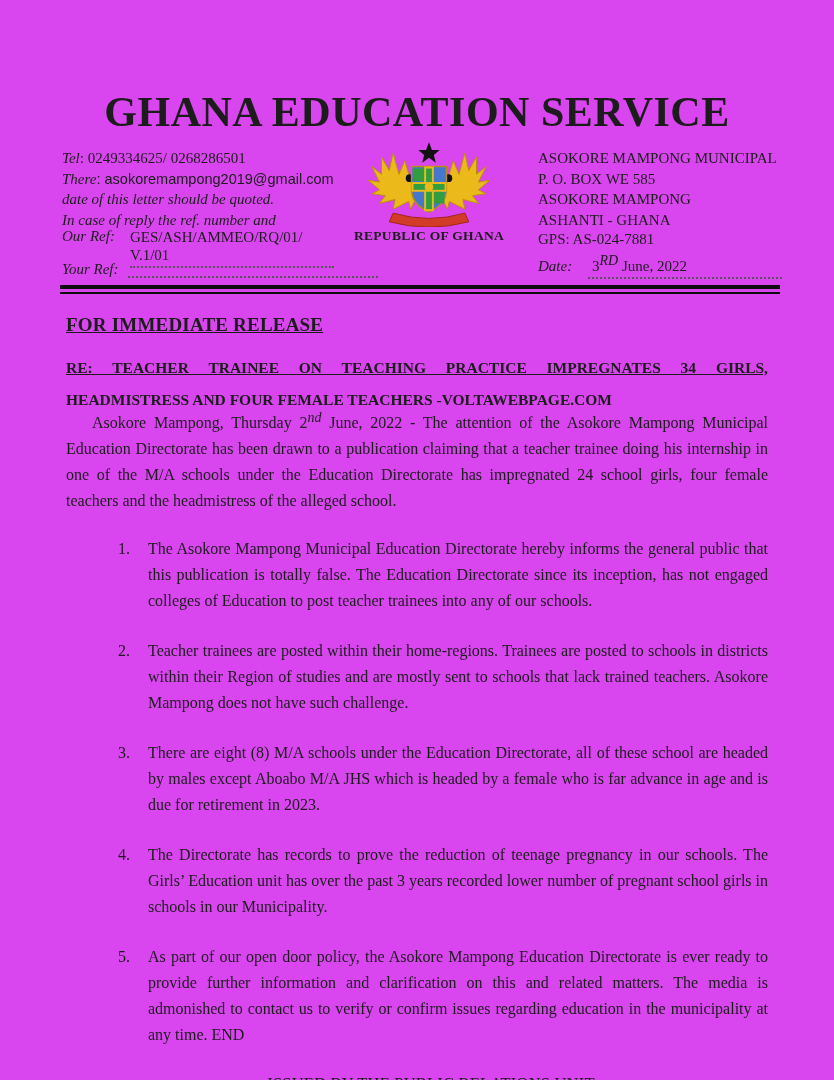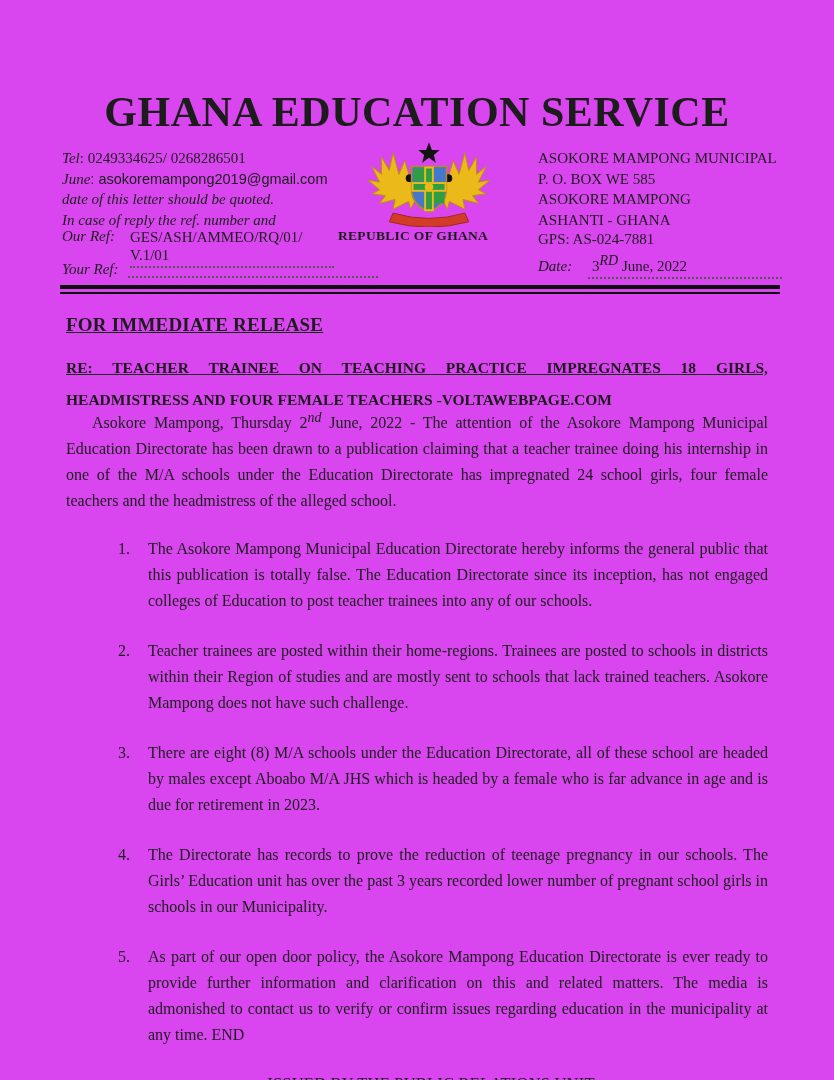--- a/index.html
+++ b/index.html
@@ -27,21 +27,21 @@
     font-size: 15px; line-height: 20.5px;
   }
   .contact-block .lbl { font-style: italic; }
   .contact-block .email-val { font-family: "Liberation Sans", sans-serif; font-size: 14.5px; }
   .contact-block .note { font-style: italic; }
   .crest {
     position: absolute; top: 141px; left: 366px; width: 126px; height: 86px;
   }
   .crest-caption {
     position: absolute; top: 228px; left: 338px; width: 182px;
-    text-align: left; font-weight: bold; font-size: 13.5px; letter-spacing: 0.3px;
+    text-align: center; font-weight: bold; font-size: 13.5px; letter-spacing: 0.3px;
     white-space: nowrap;
   }
   .address-block {
     position: absolute; top: 148px; left: 538px; width: 250px;
     font-size: 15px; line-height: 20.5px;
   }
   .gps-line { position: absolute; top: 231px; left: 538px; font-size: 15px; }
   .ref-label { position: absolute; font-style: italic; font-size: 15px; }
   .ourref-label { top: 228px; left: 62px; }
   .ourref-value {
@@ -100,21 +100,21 @@
 <body>
 
 <div class="page">
 
   <div class="letterhead">
 
     <div class="lh-title">GHANA EDUCATION SERVICE</div>
 
     <div class="contact-block">
       <div><span class="lbl">Tel</span><span>: 0249334625/ 0268286501</span></div>
-      <div><span class="lbl">June</span><span class="email-val">: asokoremampong2019@gmail.com</span></div>
+      <div><span class="lbl">There</span><span class="email-val">: asokoremampong2019@gmail.com</span></div>
       <div class="note">date of this letter should be quoted.</div>
       <div class="note">In case of reply the ref. number and</div>
     </div>
 
     <svg class="crest" viewBox="0 0 130 88" xmlns="http://www.w3.org/2000/svg">
 
       <polygon points="65,1 68,9 76,9 70,14 72,22 65,17 58,22 60,14 54,9 62,9" fill="#111"></polygon>
 
       <path d="M46,40 L40,20 L34,34 L28,12 L24,30 L16,16 L16,34 L6,26 L14,42 L2,40 L14,50 L6,54 L20,56 L14,64 L30,60 L28,70 L44,62 L46,70 L52,58 Z" fill="#ecb91b" stroke="#b98e0d" stroke-width="1"></path>
 
@@ -158,21 +158,21 @@
     <div class="date-value"><span>3</span><sup>RD</sup><span> June, 2022</span></div>
 
     <div class="divider"></div>
   </div>
 
   <div class="body-area">
 
     <div class="release-heading">FOR IMMEDIATE RELEASE</div>
 
     <div class="subject">
-      <div class="subject-line1">RE: TEACHER TRAINEE ON TEACHING PRACTICE IMPREGNATES 18 GIRLS,</div>
+      <div class="subject-line1">RE: TEACHER TRAINEE ON TEACHING PRACTICE IMPREGNATES 34 GIRLS,</div>
       <div class="subject-line2">HEADMISTRESS AND FOUR FEMALE TEACHERS -VOLTAWEBPAGE.COM</div>
     </div>
 
     <p class="intro"><span>Asokore Mampong, Thursday 2</span><sup>nd</sup><span> June, 2022 - The attention of the Asokore Mampong Municipal Education Directorate has been drawn to a publication claiming that a teacher trainee doing his internship in one of the M/A schools under the Education Directorate has impregnated 24 school girls, four female teachers and the headmistress of the alleged school.</span></p>
 
     <ol class="num-list">
       <li class="list-item">
         <span class="item-num">1.</span>
         <span class="item-text">The Asokore Mampong Municipal Education Directorate hereby informs the general public that this publication is totally false. The Education Directorate since its inception, has not engaged colleges of Education to post teacher trainees into any of our schools.</span>
       </li>

